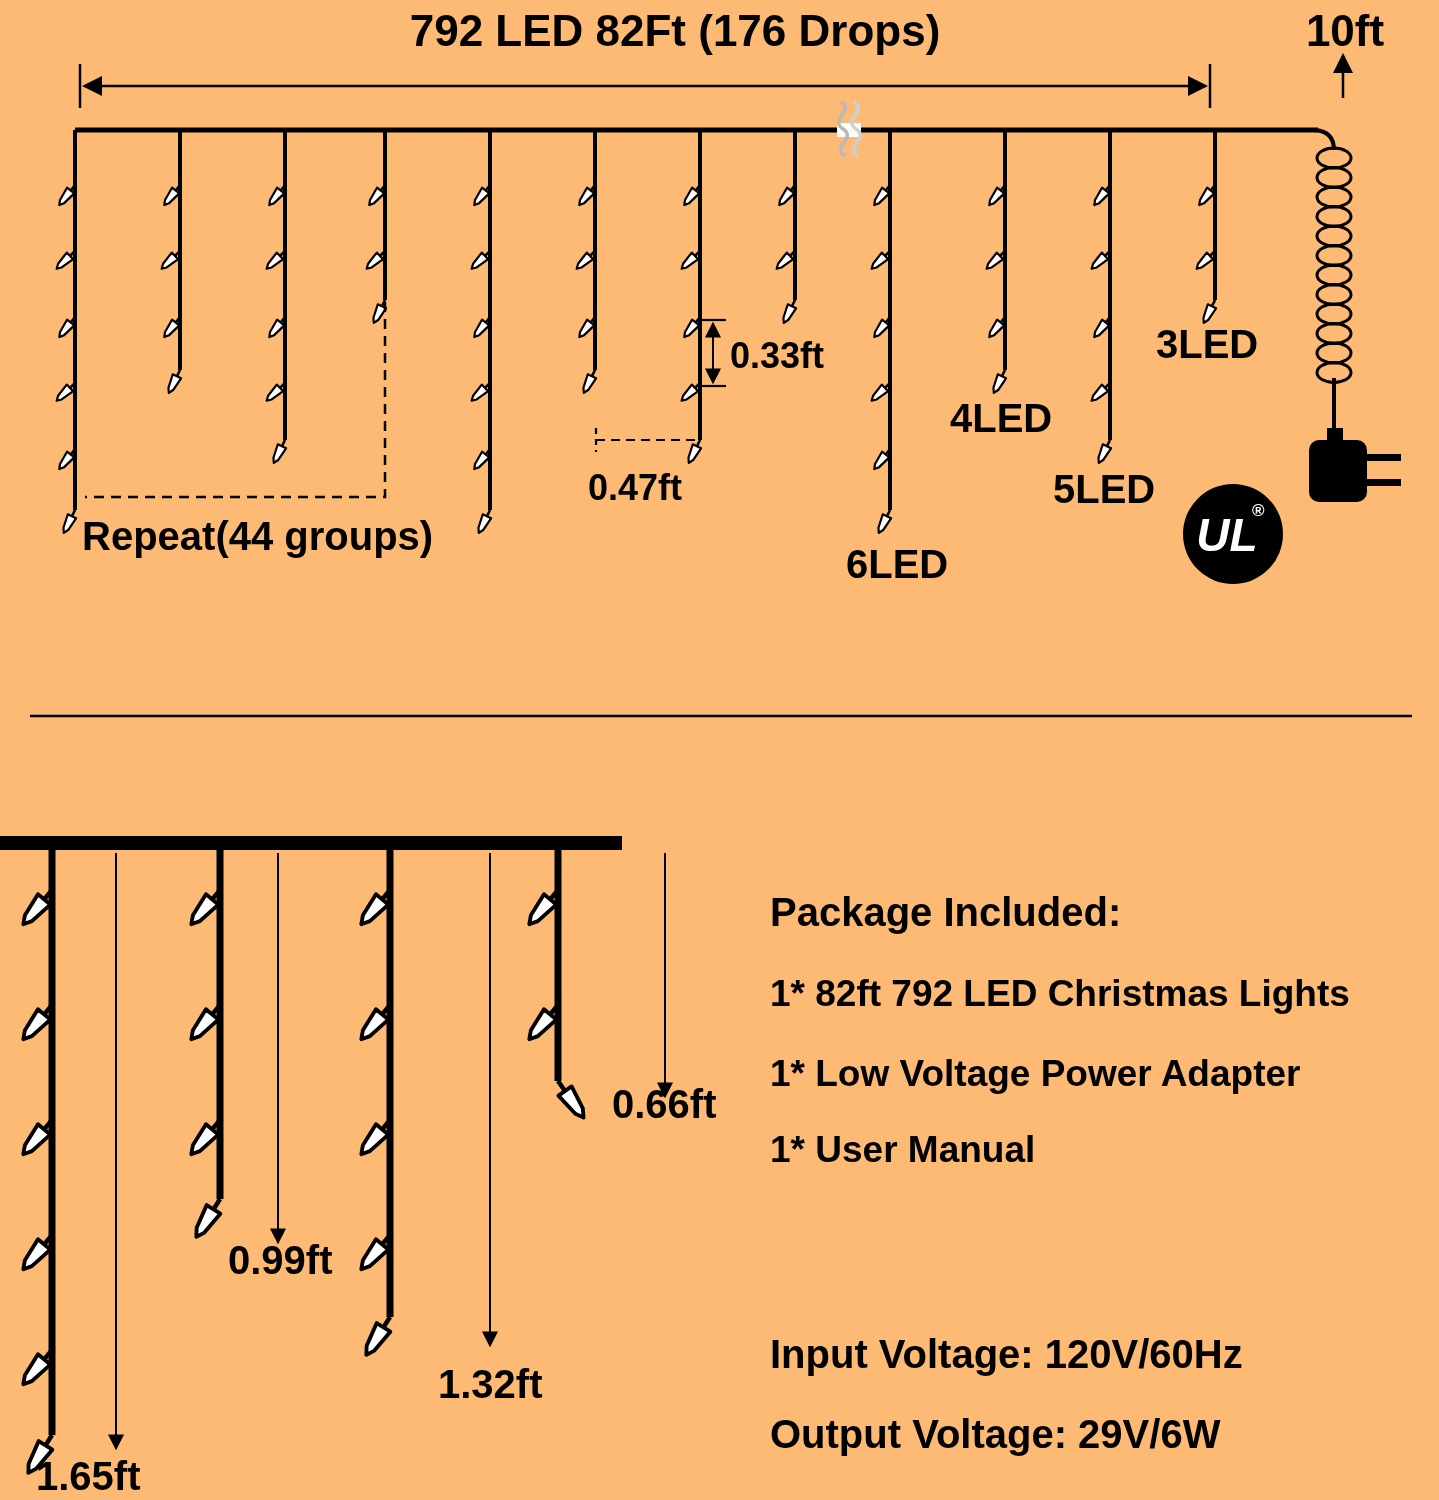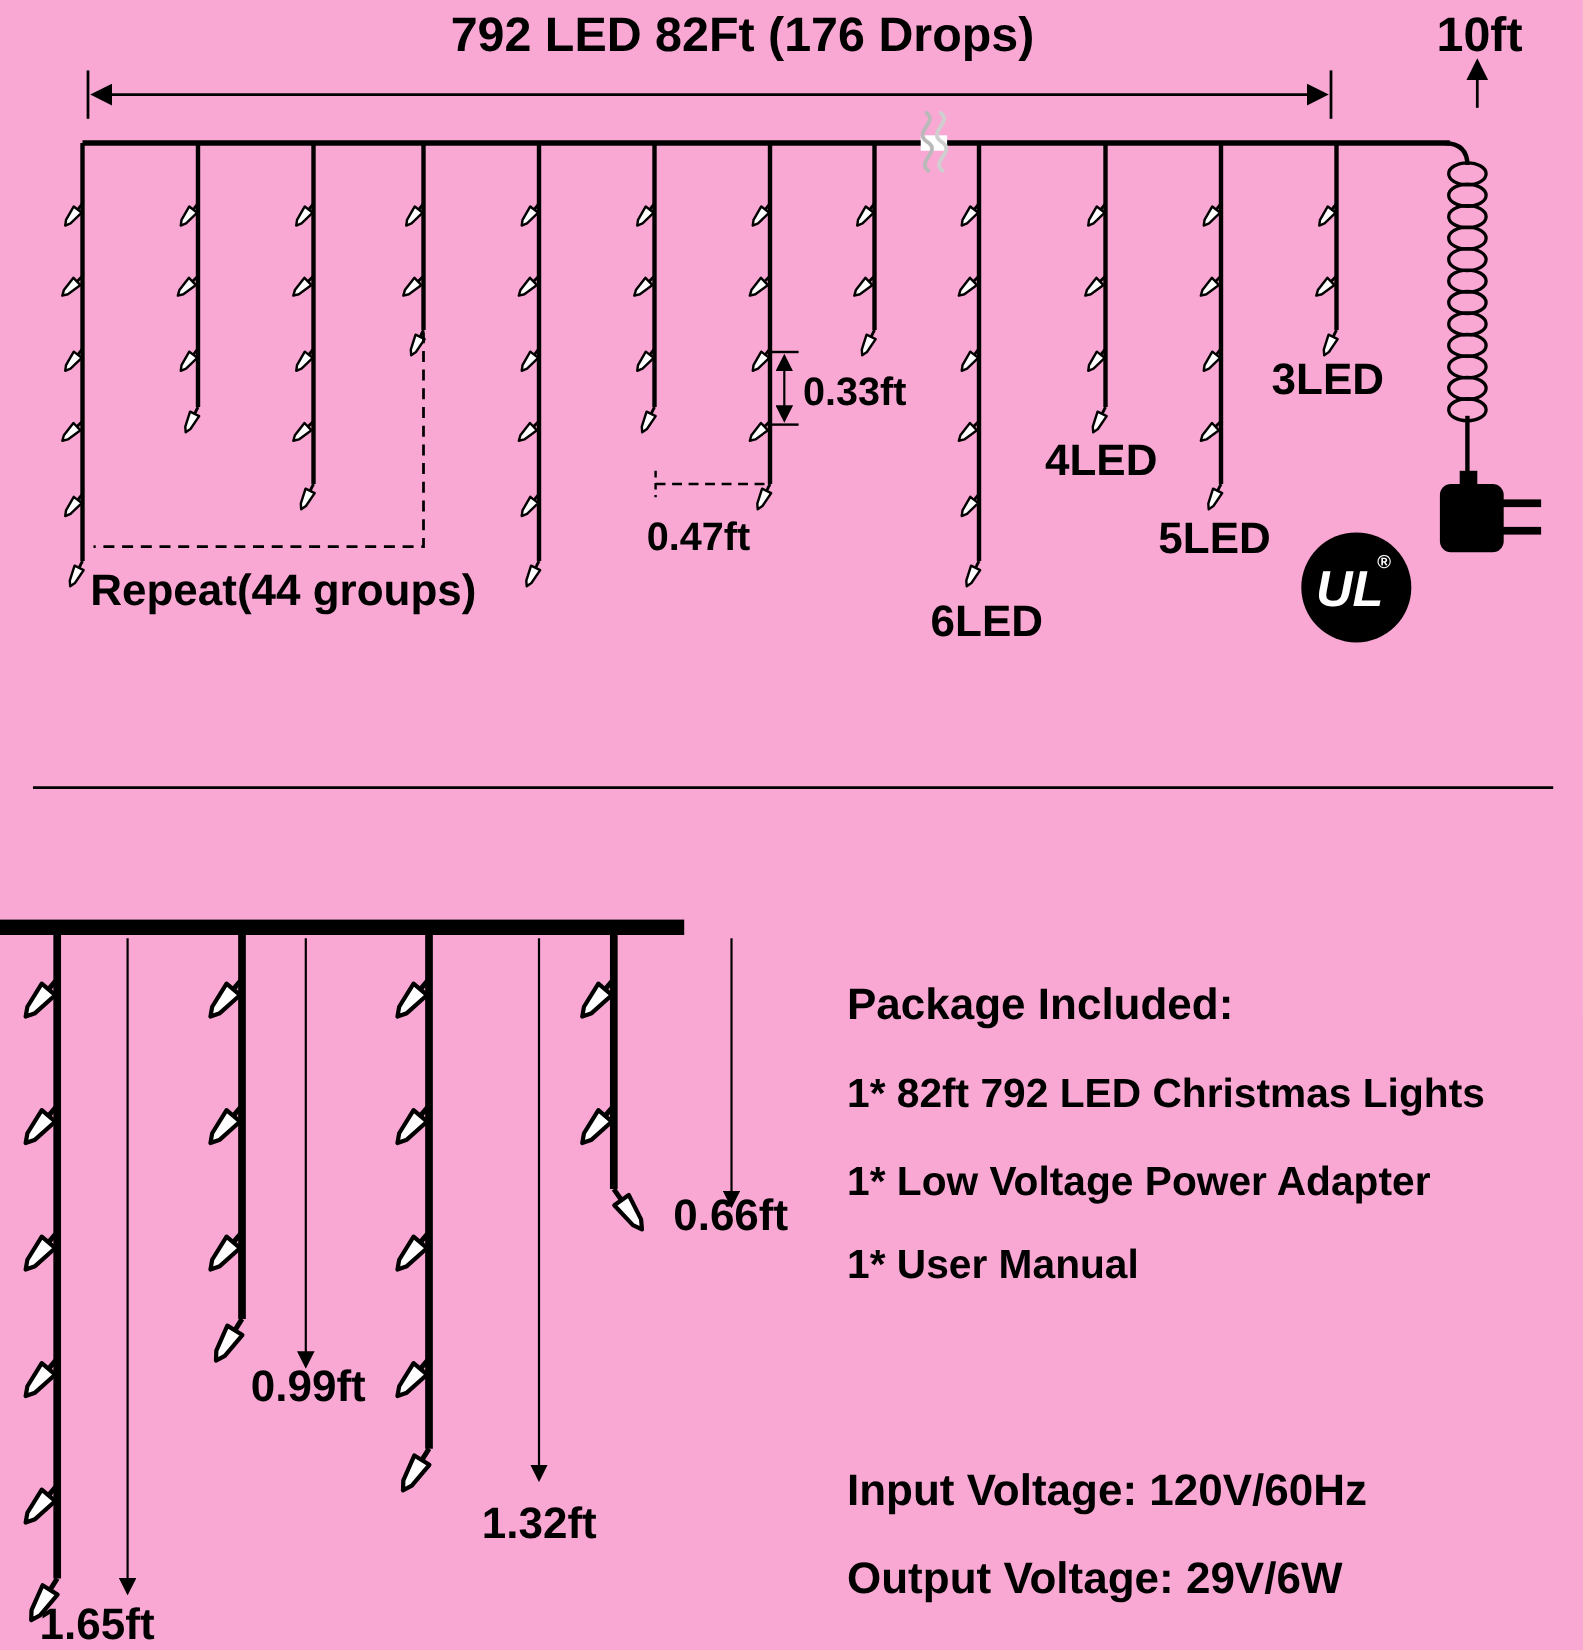--- a/index.html
+++ b/index.html
@@ -1,16 +1,16 @@
 <!DOCTYPE html>
 <html><head>
 <meta charset="utf-8">
 <style>
   html,body{margin:0;padding:0;background:#fff;}
-  .canvas{position:relative;width:1439px;height:1500px;background:#f9a8d4;overflow:hidden;}
+  .canvas{position:relative;width:1439px;height:1500px;background:#fdba74;overflow:hidden;}
   .canvas > svg{position:absolute;left:0;top:0;}
   text{font-family:"Liberation Sans",sans-serif;font-weight:700;fill:#000;}
   .t44{font-size:44px;}
   .t40{font-size:40px;}
   .t37{font-size:37px;}
   .t36{font-size:36px;}
   .ul{font-style:italic;font-size:46px;fill:#fff;}
   .ulr{font-size:17px;fill:#fff;font-style:normal;}
 </style>
 </head>

